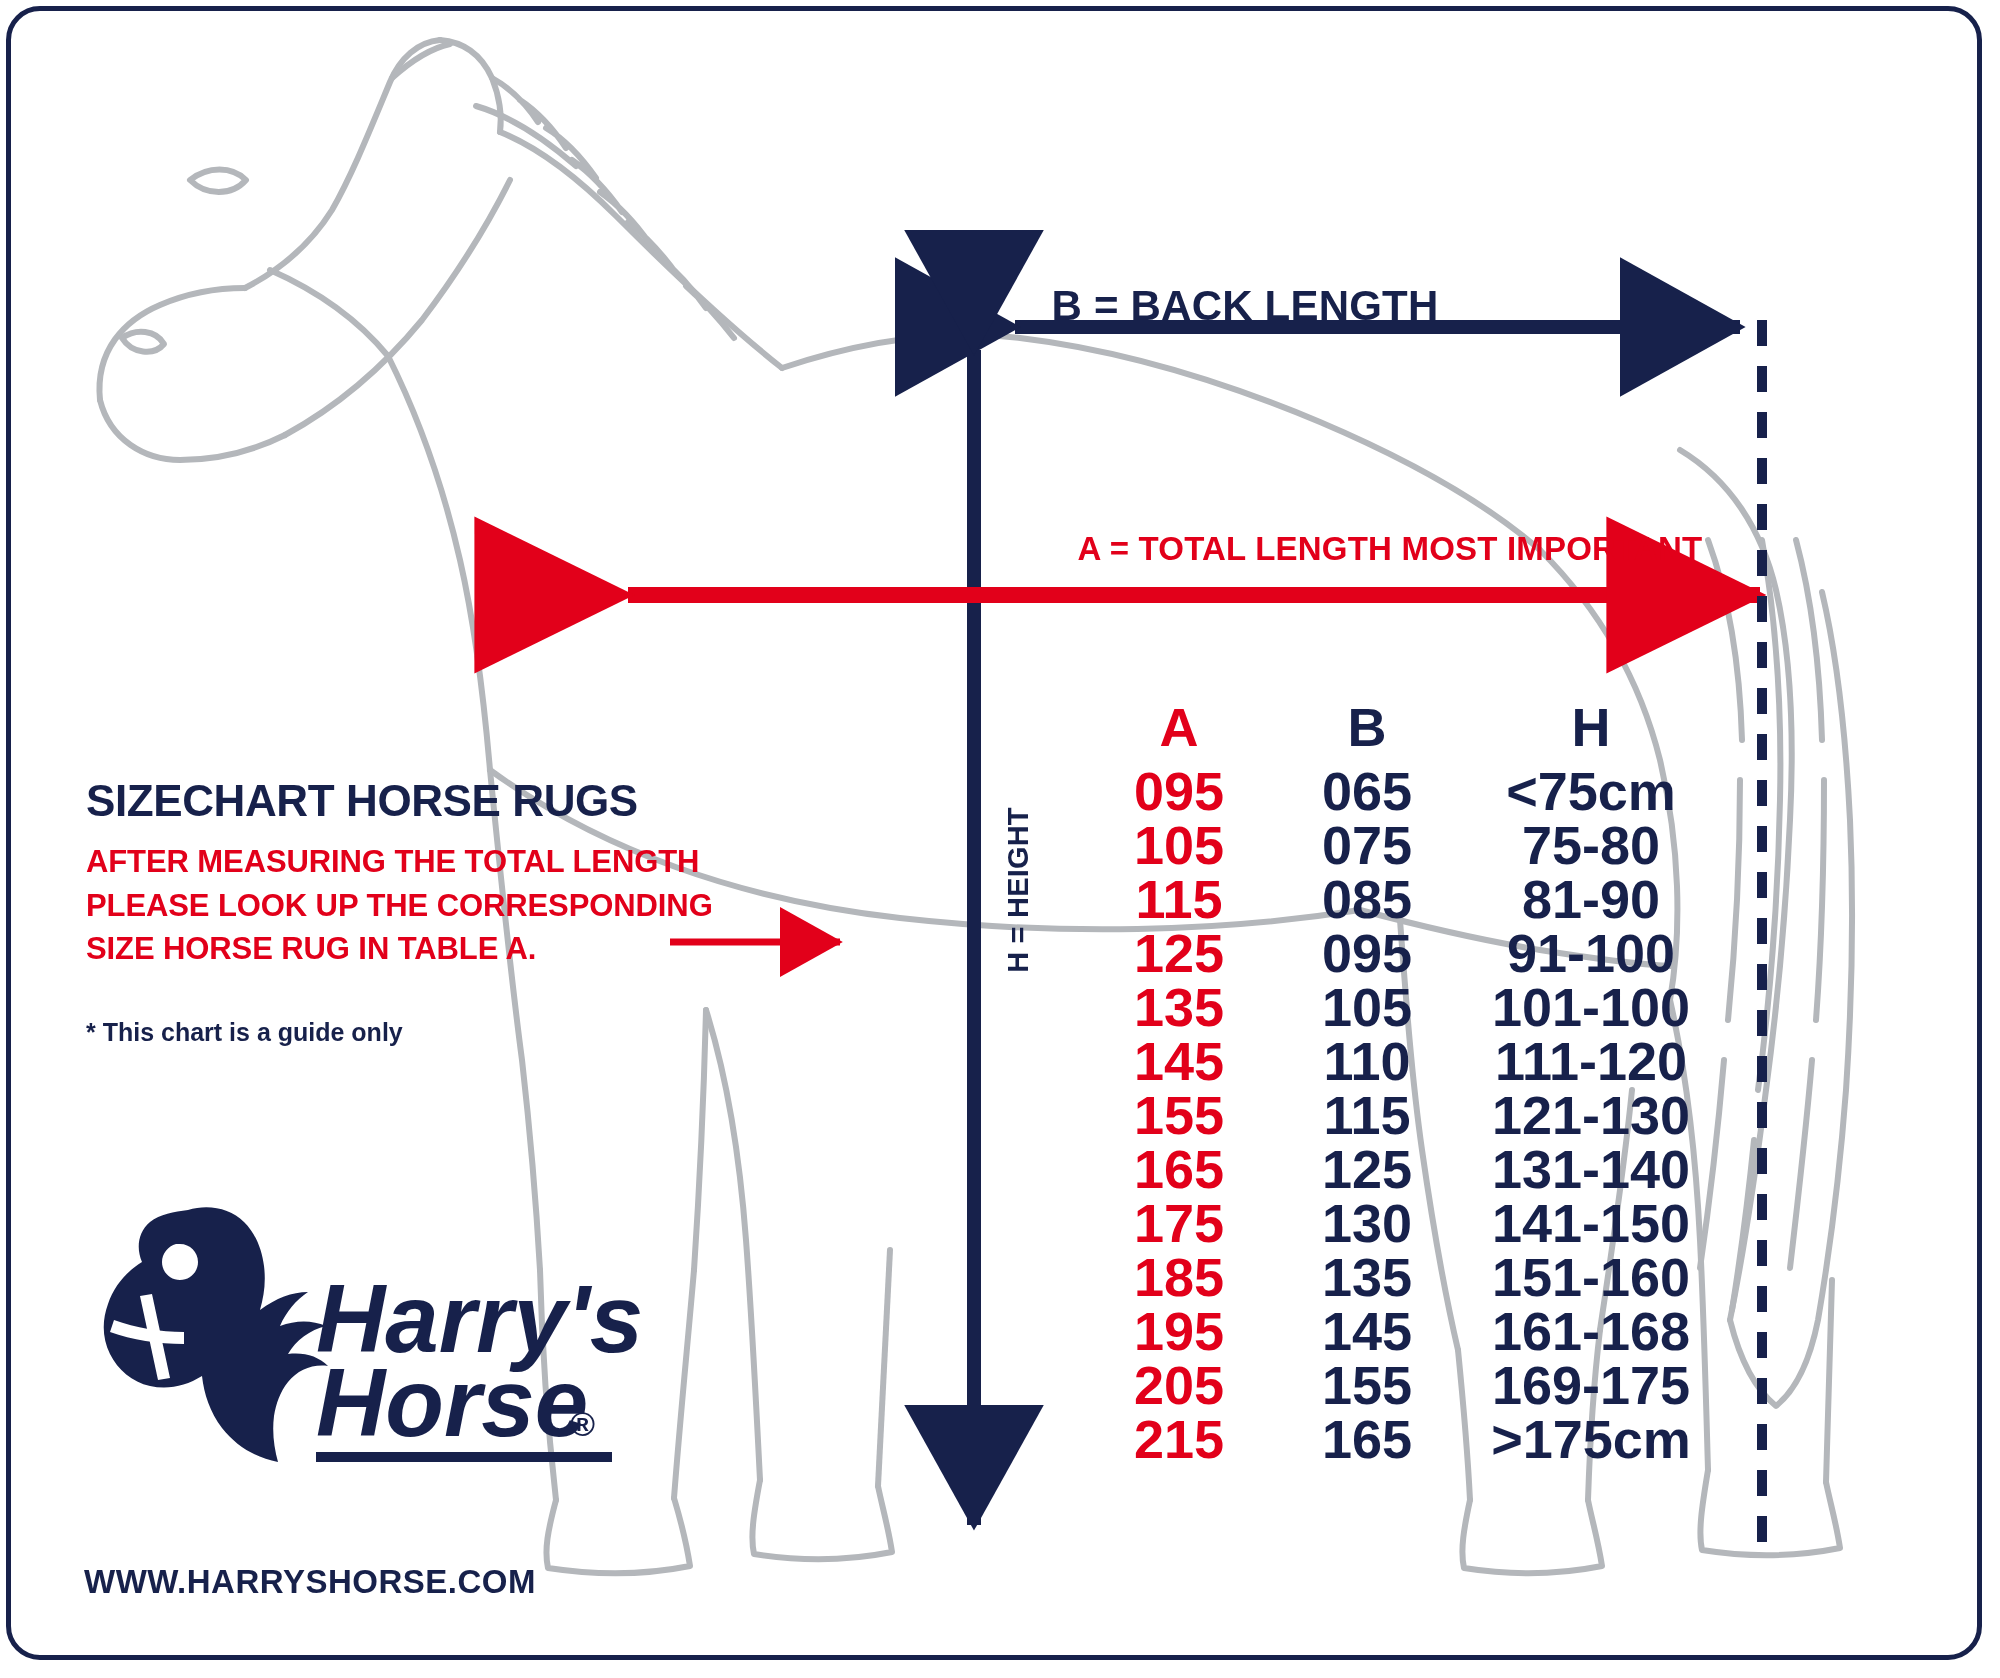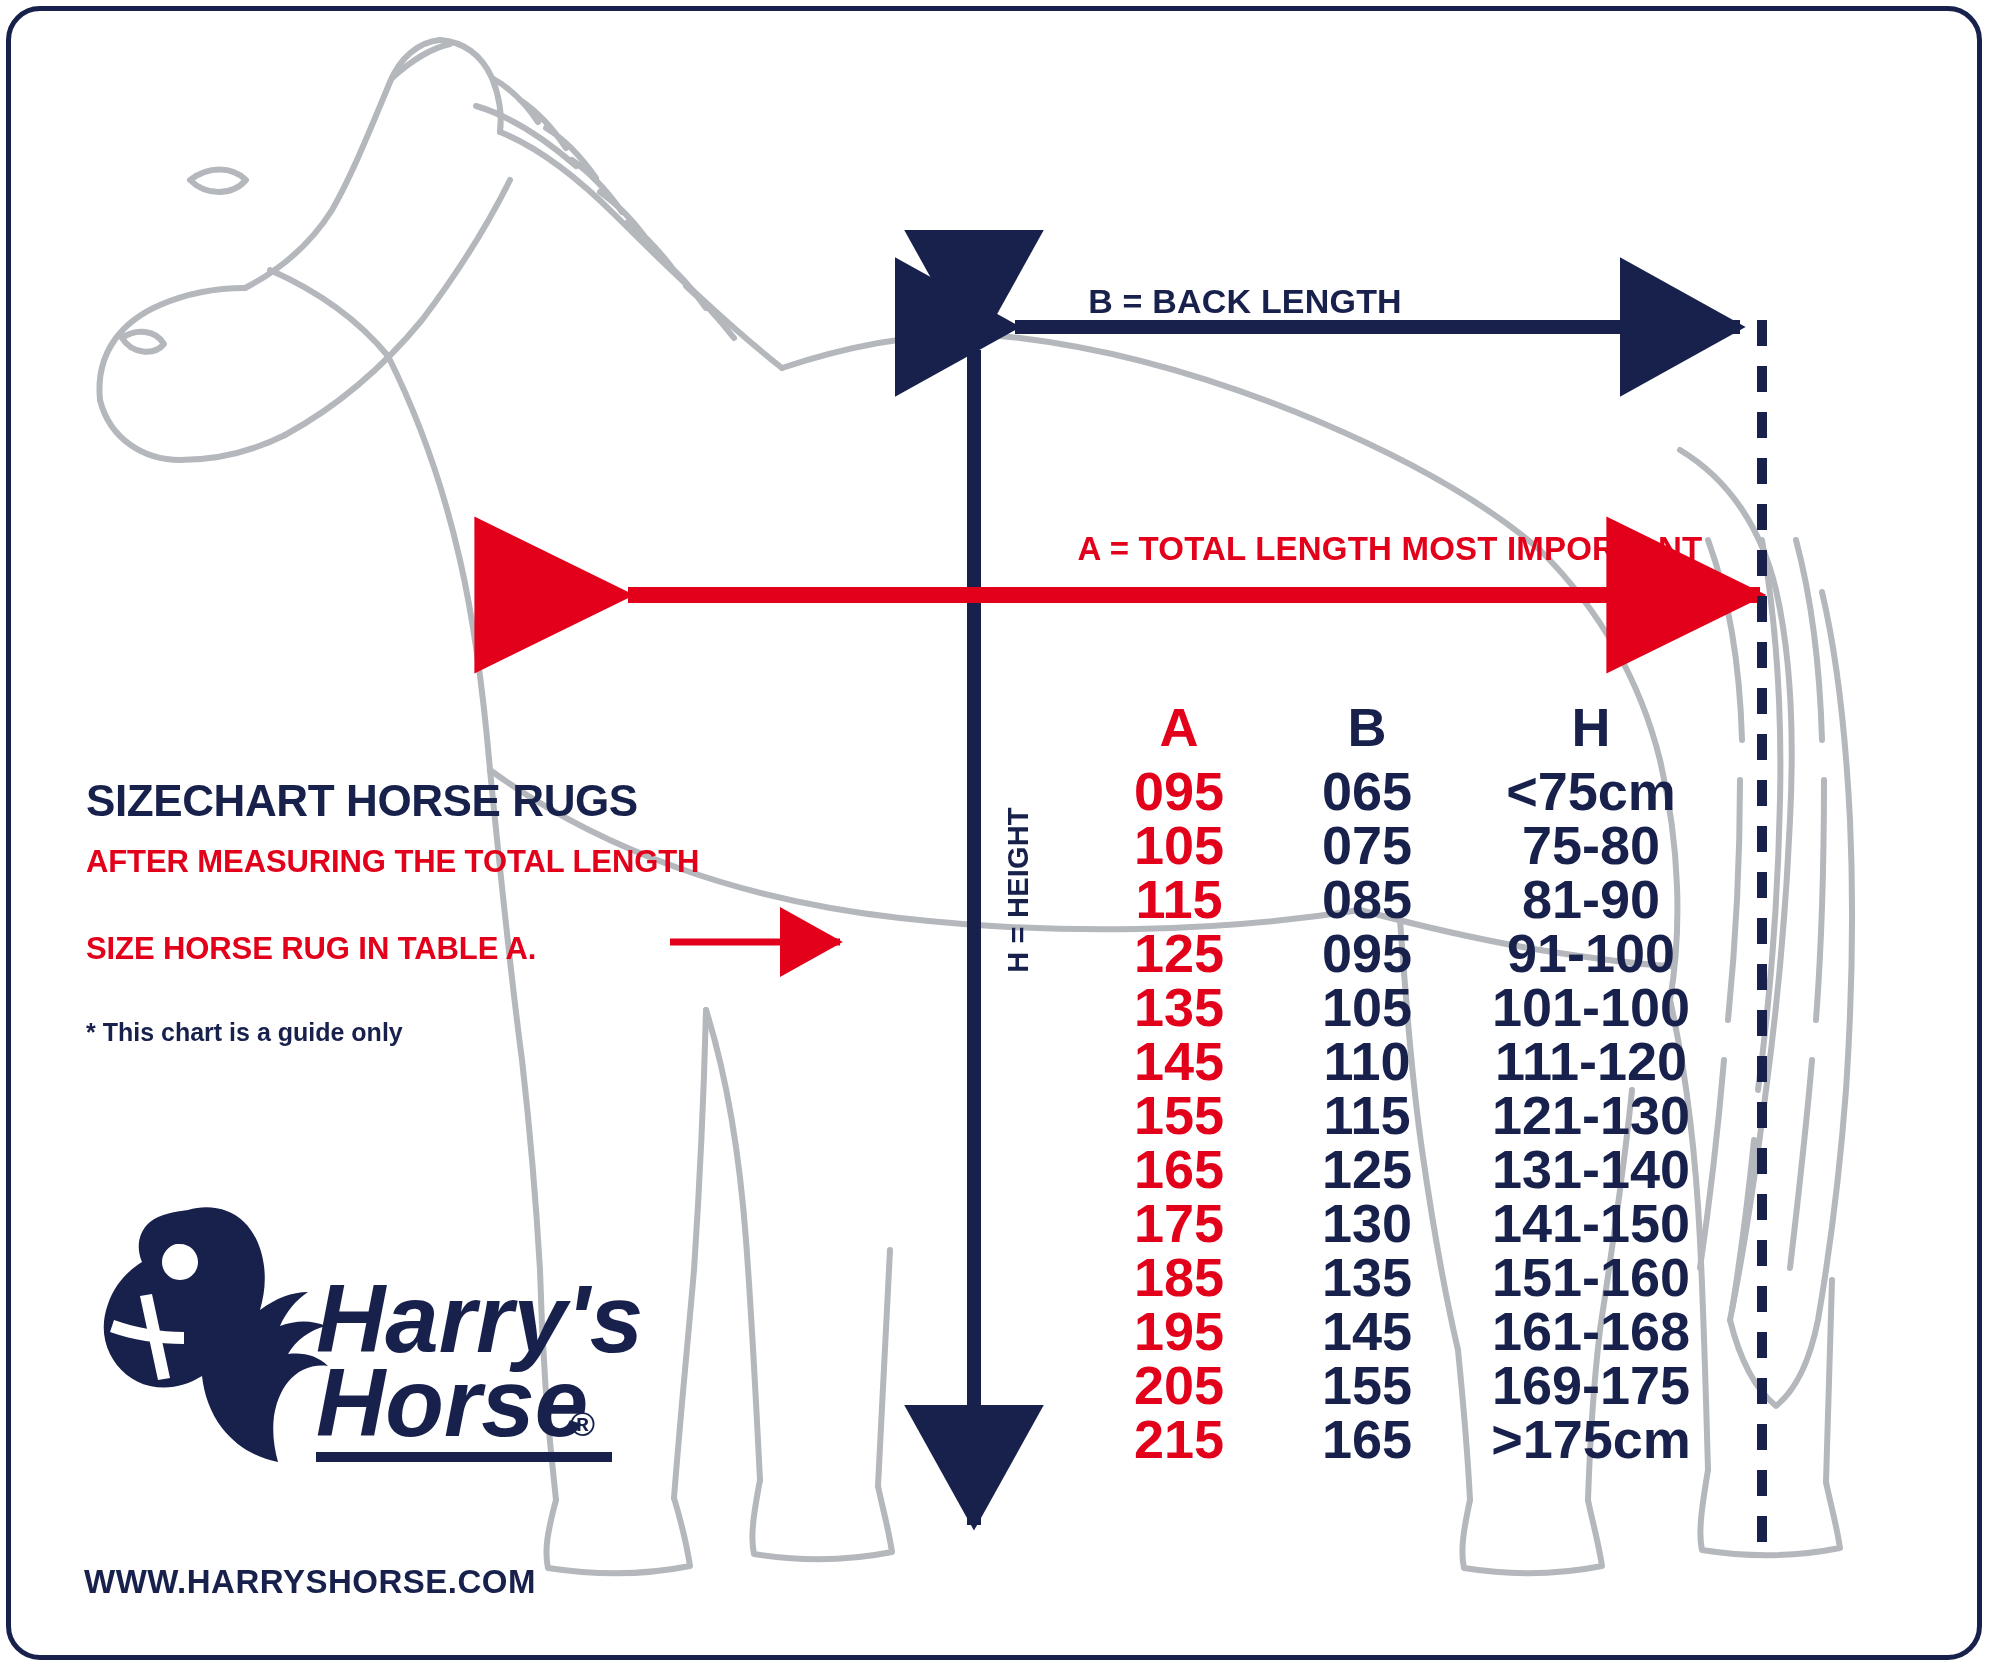--- a/index.html
+++ b/index.html
@@ -42,21 +42,21 @@
     position: absolute;
     font-weight: bold;
     letter-spacing: 0.2px;
     white-space: nowrap;
   }
   .label-b {
     left: 1245px;
     top: 282px;
     transform: translateX(-50%);
     color: #17214b;
-    font-size: 34px;
+    font-size: 42px;
   }
   .label-a {
     left: 1390px;
     top: 528px;
     transform: translateX(-50%);
     color: #e2001a;
     font-size: 33px;
     line-height: 1.30;
     text-align: center;
   }
@@ -247,21 +247,21 @@
   <div class="arrow-label label-b">B = BACK LENGTH</div>
   <div class="arrow-label label-a">
     <div>A = TOTAL LENGTH MOST IMPORTANT</div>
   </div>
   <div class="arrow-label label-h">H = HEIGHT</div>
 
   <div class="title-block">
     <h1 class="title-main">SIZECHART HORSE RUGS</h1>
     <p class="title-sub">
       <span>AFTER MEASURING THE TOTAL LENGTH</span><br>
-      <br>
+      <span>PLEASE LOOK UP THE CORRESPONDING</span><br>
       <span>SIZE HORSE RUG IN TABLE A.</span>
     </p>
   </div>
   <div class="guide-note">* This chart is a guide only</div>
 
   <table class="size-table">
     <thead>
       <tr>
         <th class="col-a">A</th>
         <th class="col-b">B</th>

